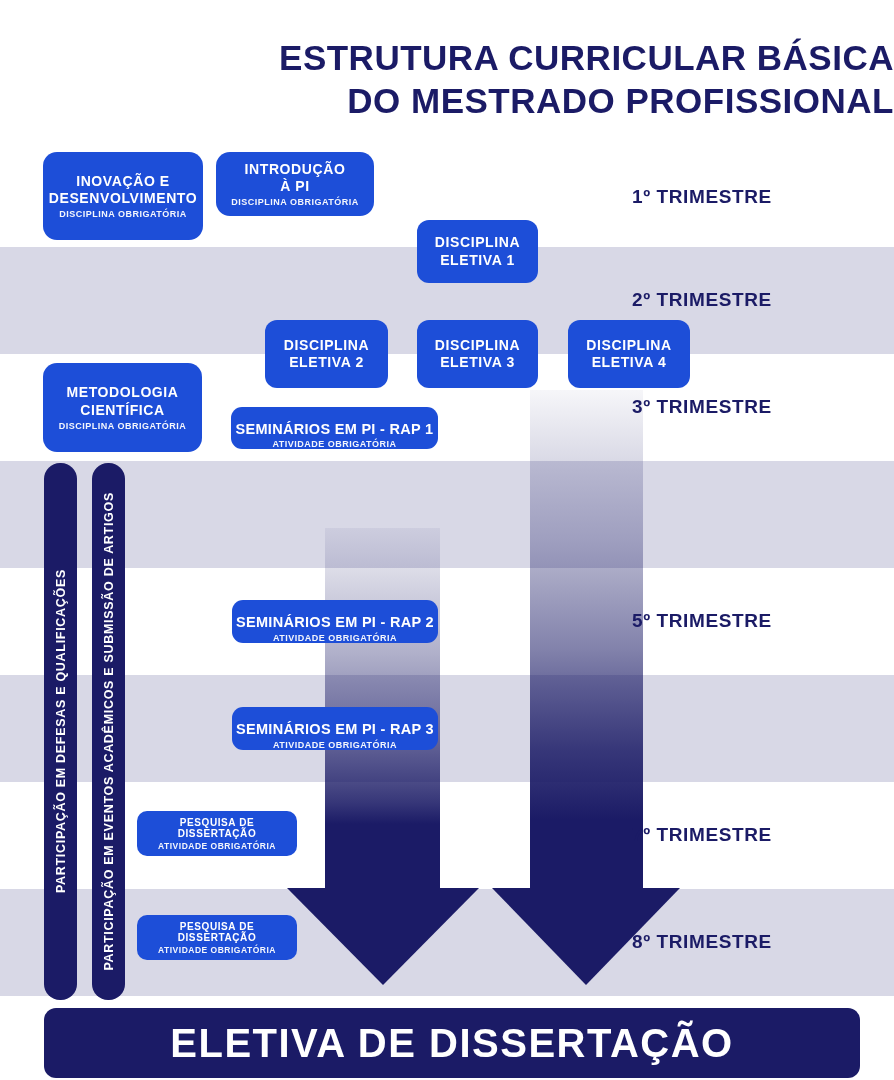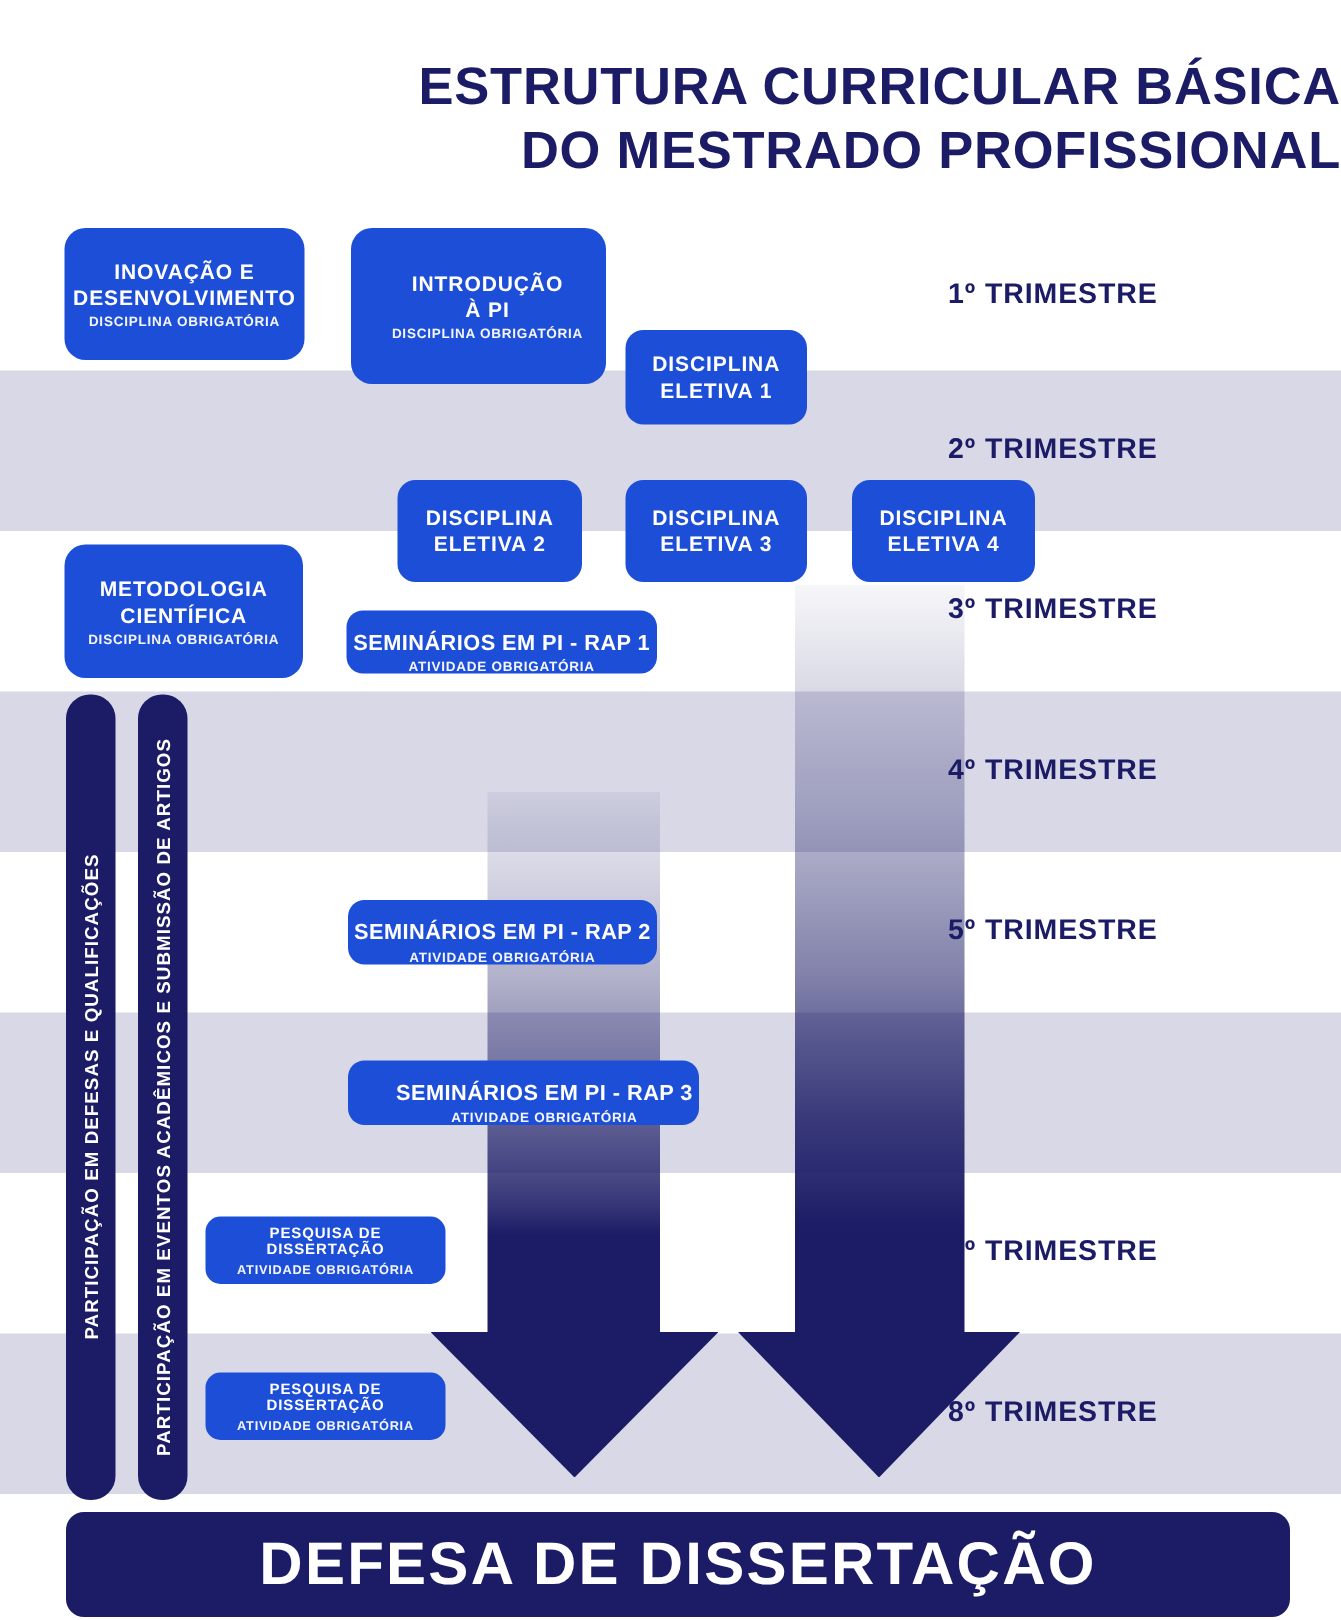--- a/index.html
+++ b/index.html
@@ -57,29 +57,29 @@
   
   .box{
     position:absolute;background:#1d4ed8;border-radius:14px;
     color:#ffffff;display:flex;flex-direction:column;
     align-items:center;justify-content:center;text-align:center;
     z-index:2;
   }
   .box .l{font-weight:800;font-size:14px;line-height:1.22;letter-spacing:.6px;}
   .box .s{font-weight:700;font-size:9px;letter-spacing:.5px;margin-top:2px;opacity:.95;}
   #box-inovacao   {left:43px; top:152px; width:160px;height:88px;}
-  #box-introducao {left:234px;top:152px; width:158px;height:104px;padding-left:12px;}
+  #box-introducao {left:216px;top:152px; width:158px;height:64px;}
   #box-eletiva1   {left:417px;top:220px; width:121px;height:63px;border-radius:12px;}
   #box-eletiva2   {left:265px;top:320px; width:123px;height:68px;border-radius:12px;}
   #box-eletiva3   {left:417px;top:320px; width:121px;height:68px;border-radius:12px;}
   #box-eletiva4   {left:568px;top:320px; width:122px;height:68px;border-radius:12px;}
   #box-metodologia{left:43px; top:363px; width:159px;height:89px;}
   #box-rap1{left:231px;top:407px;width:207px;height:42px;border-radius:11px;}
   #box-rap2{left:232px;top:600px;width:206px;height:43px;border-radius:11px;}
-  #box-rap3{left:232px;top:707px;width:206px;height:43px;border-radius:11px;padding-left:28px;}
+  #box-rap3{left:232px;top:707px;width:206px;height:43px;border-radius:11px;}
   .rap .l{font-size:14.5px;letter-spacing:.3px;margin-top:14px;}
   .rap .s{margin-top:1px;}
   #box-pesquisa1{left:137px;top:811px;width:160px;height:45px;border-radius:10px;}
   #box-pesquisa2{left:137px;top:915px;width:160px;height:45px;border-radius:10px;}
   .pesq .l{font-size:10px;line-height:1.15;}
   .pesq .s{margin-top:1px;font-size:8.5px;}
 
   
   .vbar{
     position:absolute;top:463px;width:33px;height:537px;
@@ -121,21 +121,20 @@
   </div>
 
   <div class="title">
     <div>ESTRUTURA CURRICULAR BÁSICA</div>
     <div>DO MESTRADO PROFISSIONAL</div>
   </div>
 
   <div class="trimester" id="tri-1">1º TRIMESTRE</div>
   <div class="trimester" id="tri-2">2º TRIMESTRE</div>
   <div class="trimester" id="tri-3">3º TRIMESTRE</div>
-  <div class="trimester" id="tri-4">4º TRIMESTRE</div>
   <div class="trimester" id="tri-5">5º TRIMESTRE</div>
   <div class="trimester" id="tri-7">7º TRIMESTRE</div>
   <div class="trimester" id="tri-8">8º TRIMESTRE</div>
 
   <div class="box" id="box-inovacao">
     <div class="l">INOVAÇÃO E</div>
     <div class="l">DESENVOLVIMENTO</div>
     <div class="s">DISCIPLINA OBRIGATÓRIA</div>
   </div>
 
@@ -199,16 +198,16 @@
   </div>
 
   <div class="vbar" id="vbar-1">
     <span>PARTICIPAÇÃO EM DEFESAS E QUALIFICAÇÕES</span>
   </div>
   <div class="vbar" id="vbar-2">
     <span>PARTICIPAÇÃO EM EVENTOS ACADÊMICOS E SUBMISSÃO DE ARTIGOS</span>
   </div>
 
   <div class="footer">
-    <span>DEFESA DE DISSERTAÇÃO</span>
+    <span>ELETIVA DE DISSERTAÇÃO</span>
   </div>
 
 </div>
 
 </body></html>

